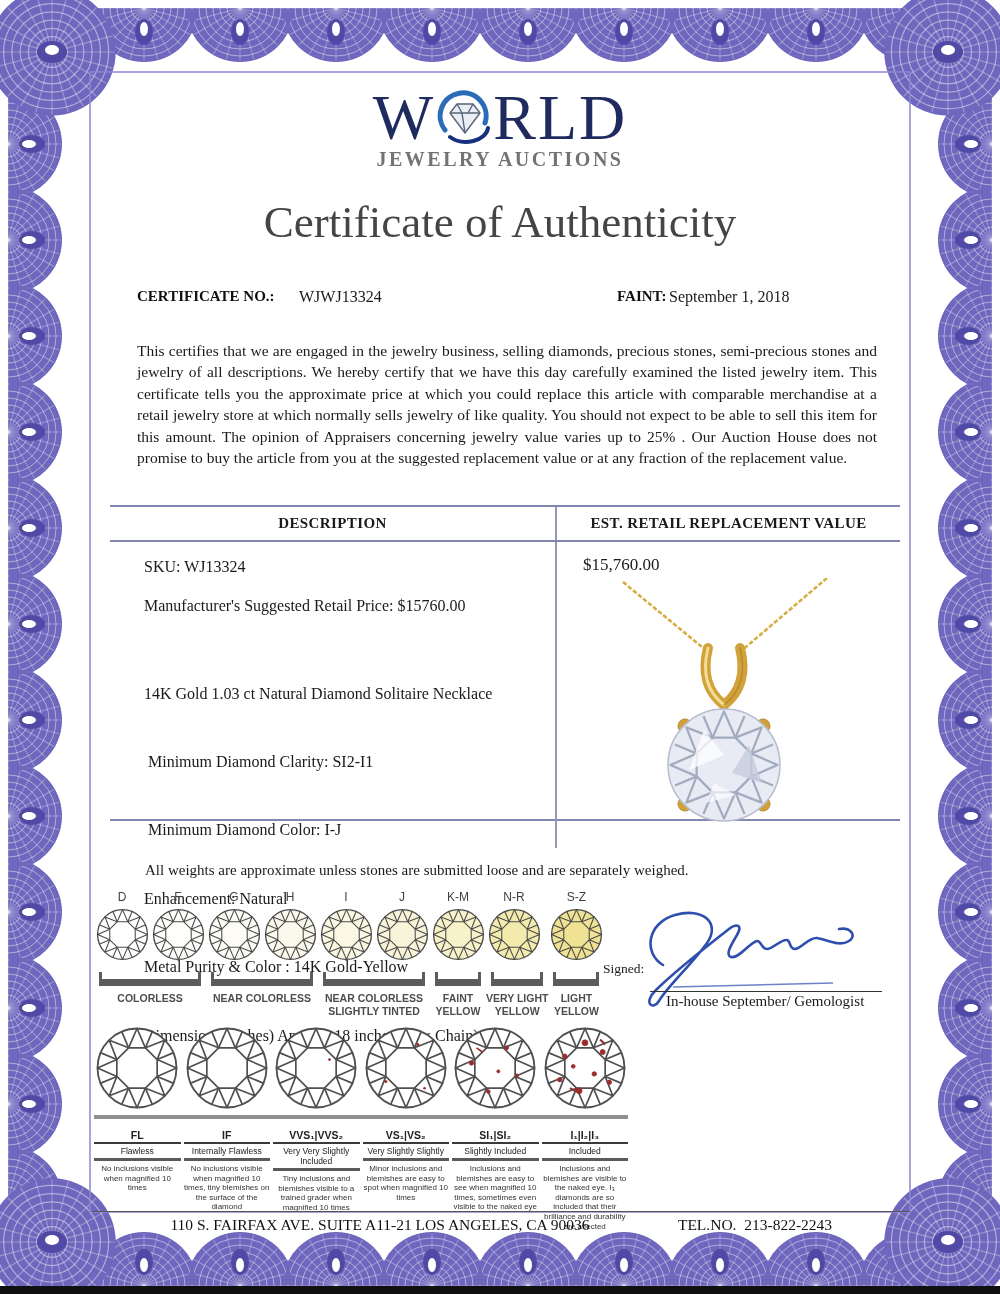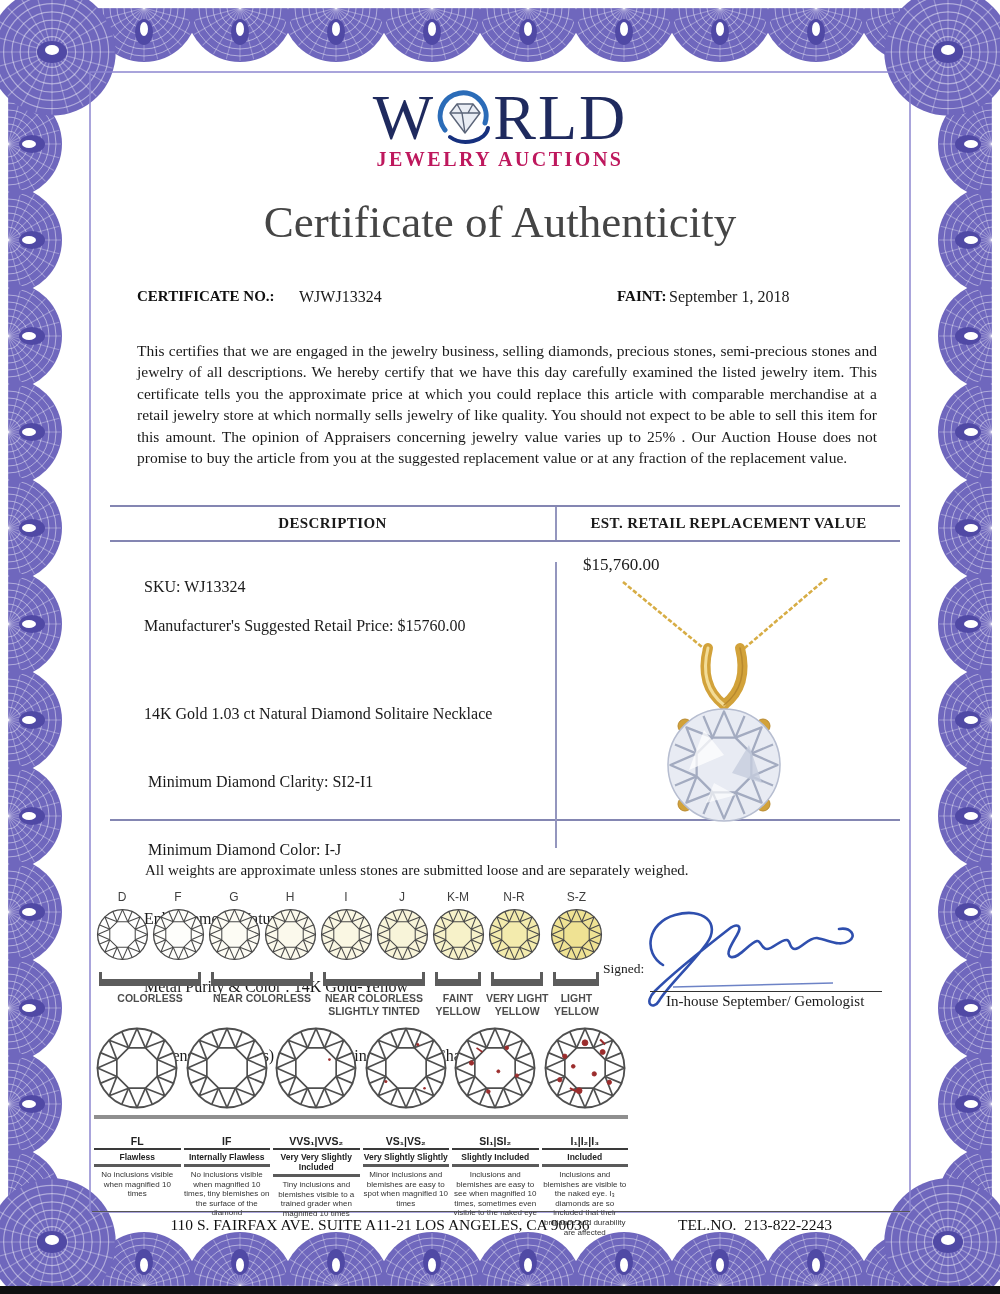--- a/index.html
+++ b/index.html
@@ -7,21 +7,21 @@
         font-family:"Liberation Serif","DejaVu Serif",serif;color:#1a1a1a;}
   .abs{position:absolute;}
   svg{display:block;}
   .borderSvg{position:absolute;left:0;top:0;z-index:0;}
   .content{position:absolute;inset:0;z-index:1;}
 
   
   .logo{top:86px;left:0;right:0;display:flex;flex-direction:column;align-items:center;}
   .logo-word{display:flex;align-items:center;font-size:64px;line-height:64px;color:#1f2a5e;letter-spacing:2px;font-weight:500;}
   .logo-globe{width:56px;height:56px;margin:0 1px;}
-  .logo-sub{font-size:20px;font-weight:bold;color:#be185d;letter-spacing:2.5px;margin-top:-2px;}
+  .logo-sub{font-size:20px;font-weight:bold;color:#737373;letter-spacing:2.5px;margin-top:-2px;}
 
   
   .title{top:196px;left:0;right:0;text-align:center;font-size:45px;color:#454545;}
 
   
   .certrow{top:288px;left:137px;width:730px;height:22px;font-size:16px;}
   .lbl{font-weight:bold;font-size:15px;color:#101010;}
   .cno-l{position:absolute;left:0;top:0;}
   .cno-v{position:absolute;left:162px;top:0;}
   .date-l{position:absolute;left:480px;top:0;}
@@ -29,21 +29,21 @@
 
   .intro{top:340px;left:137px;width:740px;font-size:15.5px;line-height:21.4px;text-align:justify;}
 
   
   .valtable{top:505px;left:110px;width:790px;height:316px;border-top:2px solid #8486b2;border-bottom:2px solid #8486b2;box-sizing:border-box;}
   .thead{display:flex;height:33px;border-bottom:2px solid #8486b2;}
   .th{display:flex;align-items:center;justify-content:center;font-weight:bold;font-size:15px;letter-spacing:.4px;}
   .th1{width:447px;border-right:2px solid #9496be;box-sizing:border-box;}
   .th2{flex:1;}
   .tbody{display:flex;height:306px;}
-  .td1{width:447px;border-right:2px solid #9496be;box-sizing:border-box;padding:16px 8px 8px 34px;font-size:16px;margin-top:20px;}
+  .td1{width:447px;border-right:2px solid #9496be;box-sizing:border-box;padding:16px 8px 8px 34px;font-size:16px;}
   .sku{margin:0;}
   .msrp{margin-top:21px;}
   .details{margin-top:22px;line-height:22.8px;white-space:pre-wrap;}
   .td2{flex:1;position:relative;}
   .tval{position:absolute;left:26px;top:13px;font-size:17px;}
   .necklace{position:absolute;left:48px;top:36px;}
 
   .weights{top:862px;left:145px;font-size:15px;}
 
   
@@ -67,21 +67,21 @@
   .sig-title{position:absolute;left:68px;top:90px;font-size:15px;}
 
   
   .claritychart{top:1026px;left:94px;width:534px;font-family:"Liberation Sans","DejaVu Sans",sans-serif;}
   .crow{display:flex;gap:3px;}
   .ccol{width:86.5px;display:flex;flex-direction:column;align-items:center;}
   .cl-stone{width:84px;height:84px;color:#4f4f4f;}
   .thickline{border-top:4px solid #8f8f8f;margin-top:5px;width:534px;}
   .ccol-t{width:86.5px;text-align:center;}
   .cgrade{font-size:10.5px;font-weight:bold;color:#222;border-bottom:2px solid #3a3a3a;padding:2px 0 1px;}
-  .cname{font-size:8.5px;font-weight:bold;color:#222;border-bottom:3px solid #5a5a5a;padding:2px 0;}
+  .cname{font-size:8.5px;font-weight:normal;color:#222;border-bottom:3px solid #5a5a5a;padding:2px 0;}
   .cdesc{font-size:8px;line-height:9.6px;color:#333;padding-top:3px;}
 
   
   .footline{top:1211px;left:92px;width:818px;border-top:1.5px solid #555;}
   .addr{top:1216px;left:140px;width:480px;text-align:center;font-size:15.5px;color:#111;}
   .tel{top:1216px;left:650px;width:210px;text-align:center;font-size:15.5px;white-space:pre;color:#111;}
 </style>
 </head>
 <body>
 
@@ -424,21 +424,21 @@
                 <circle cx="29" cy="17" r="2.6"></circle>
                 <circle cx="-7" cy="27" r="3.5"></circle>
               <circle cx="11" cy="7" r="2.6"></circle>
                 <circle cx="-14" cy="-2" r="2.2"></circle>
               <path d="M-18,24 l8,4 M18,-34 l6,6" stroke-width="2.5" fill="none"></path>
               </g>
             </svg>
         </div>
       </div>
       <div class="thickline"></div>
-      <div class="crow" style="margin-top:14px;">
+      <div class="crow" style="margin-top:8px;">
         <div class="ccol-t">
           <div class="cgrade">FL</div>
           <div class="cname">Flawless</div>
           <div class="cdesc">No inclusions visible when magnified 10 times</div>
         </div>
         <div class="ccol-t">
           <div class="cgrade">IF</div>
           <div class="cname">Internally Flawless</div>
           <div class="cdesc">No inclusions visible when magnified 10 times, tiny blemishes on the surface of the diamond</div>
         </div>

